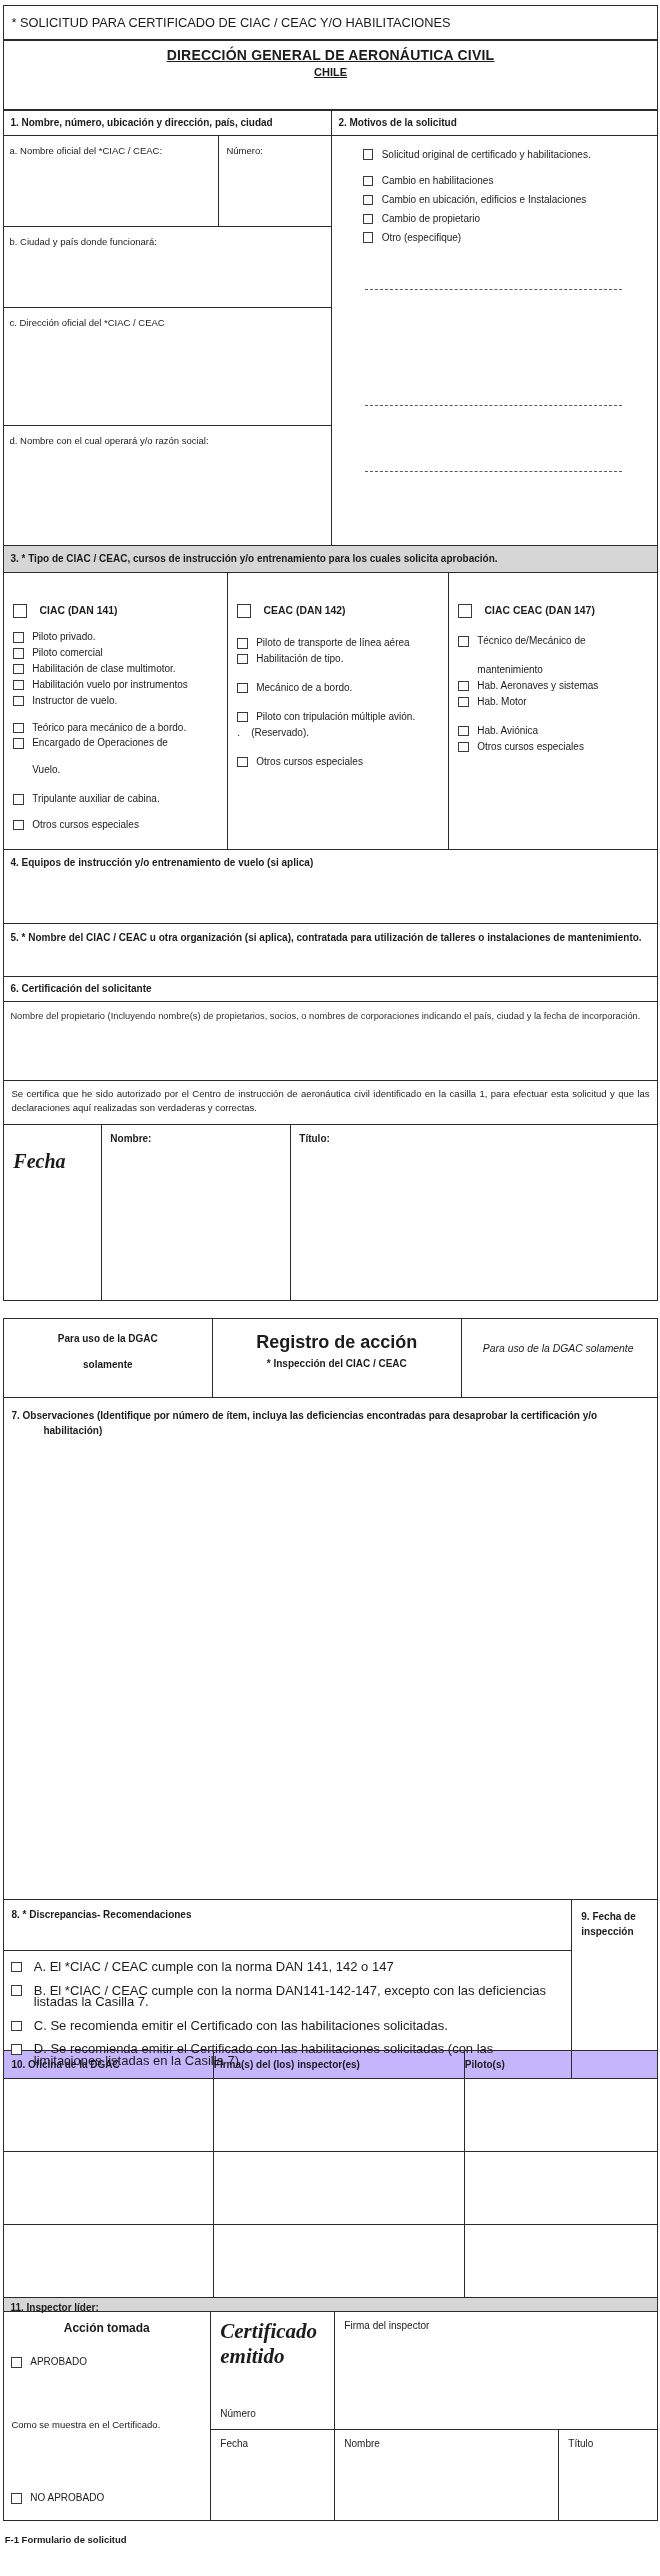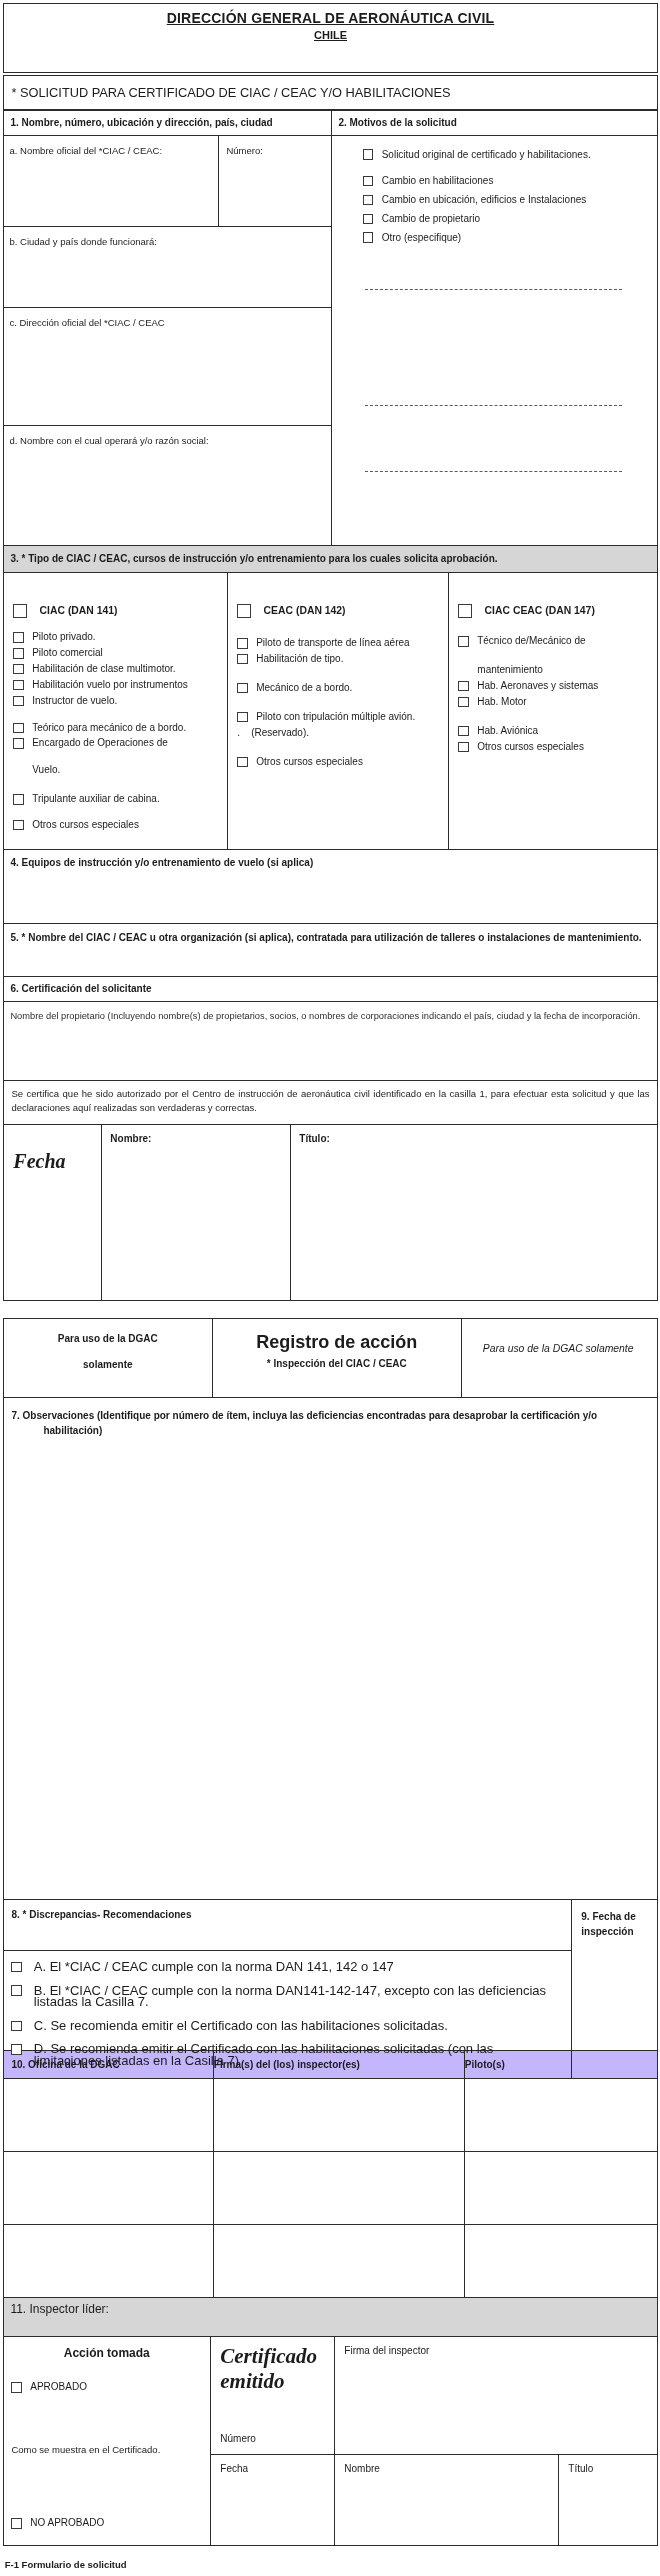--- a/index.html
+++ b/index.html
@@ -82,45 +82,45 @@
 
   
   .s10h { display:grid; grid-template-columns:210px 251px 1fr; height:27.4px; background:#c4b5fd; border:1.9px solid #2b2b2b; border-top:none; font-weight:bold; font-size:10px; }
   .s10h > div, .s10r > div { border-right:1.4px solid #2b2b2b; }
   .s10h > div:last-child, .s10r > div:last-child { border-right:none; }
   .s10h .c1 { padding:7.6px 0 0 7.6px; }
   .s10h .cc { padding-top:7.6px; }
   .s10r { display:grid; grid-template-columns:210px 251px 1fr; height:73px; border:1.9px solid #2b2b2b; border-top:none; }
 
   
-  .s11head { height:39px; background:#d6d6d6; border:1.9px solid #2b2b2b; border-top:none; font-weight:normal; font-size:12px; padding:4.7px 0 0 6.6px; }
+  .s11head { height:14px; background:#d6d6d6; border:1.9px solid #2b2b2b; border-top:none; font-weight:bold; font-size:10px; padding:4.7px 0 0 6.6px; }
   .s11 { display:grid; grid-template-columns:207px 124px 224px 1fr; grid-template-rows:118px 90px; border:1.9px solid #2b2b2b; border-top:none; }
   .s11-left { grid-column:1; grid-row:1/3; border-right:1.4px solid #2b2b2b; padding:9.5px 7.6px; font-size:9.5px; }
   .s11-accion { text-align:center; font-weight:bold; font-size:12px; margin-bottom:21px; }
   .s11-cert { grid-column:2; grid-row:1; border-right:1.4px solid #2b2b2b; border-bottom:1.4px solid #2b2b2b; padding:7.6px 5.7px 9.5px 9.5px; display:flex; flex-direction:column; }
   .s11-cert .t { font-size:21px; line-height:24.6px; }
   .s11-cert .n { margin-top:auto; font-size:10px; }
   .s11-firma { grid-column:3/5; grid-row:1; border-bottom:1.4px solid #2b2b2b; font-size:10px; padding:8.5px 0 0 9.5px; }
   .s11-fecha { grid-column:2; grid-row:2; border-right:1.4px solid #2b2b2b; font-size:10px; padding:8.5px 0 0 9.5px; }
   .s11-nombre { grid-column:3; grid-row:2; border-right:1.4px solid #2b2b2b; font-size:10px; padding:8.5px 0 0 9.5px; }
   .s11-titulo { grid-column:4; grid-row:2; font-size:10px; padding:8.5px 0 0 9.5px; }
 
   .footer { margin-top:13.2px; font-weight:bold; font-size:9.5px; padding-left:1.9px; }
 </style>
 </head>
 <body>
 
 <div class="page">
 
+  <div class="box title-box">* SOLICITUD PARA CERTIFICADO DE CIAC / CEAC Y/O HABILITACIONES</div>
+
   <div class="box header-box">
     <div class="header-title">DIRECCIÓN GENERAL DE AERONÁUTICA CIVIL</div>
     <div class="header-country">CHILE</div>
   </div>
-
-  <div class="box title-box">* SOLICITUD PARA CERTIFICADO DE CIAC / CEAC Y/O HABILITACIONES</div>
 
   <div class="main">
     <div class="mh mh-left">1.  Nombre, número, ubicación y dirección, país, ciudad</div>
     <div class="mh">2.  Motivos de la solicitud</div>
 
     <div class="cell cell-a">
       <div class="cell-a-label">a.  Nombre oficial del *CIAC / CEAC:</div>
       <div class="cell-a-num">Número:</div>
     </div>
 

